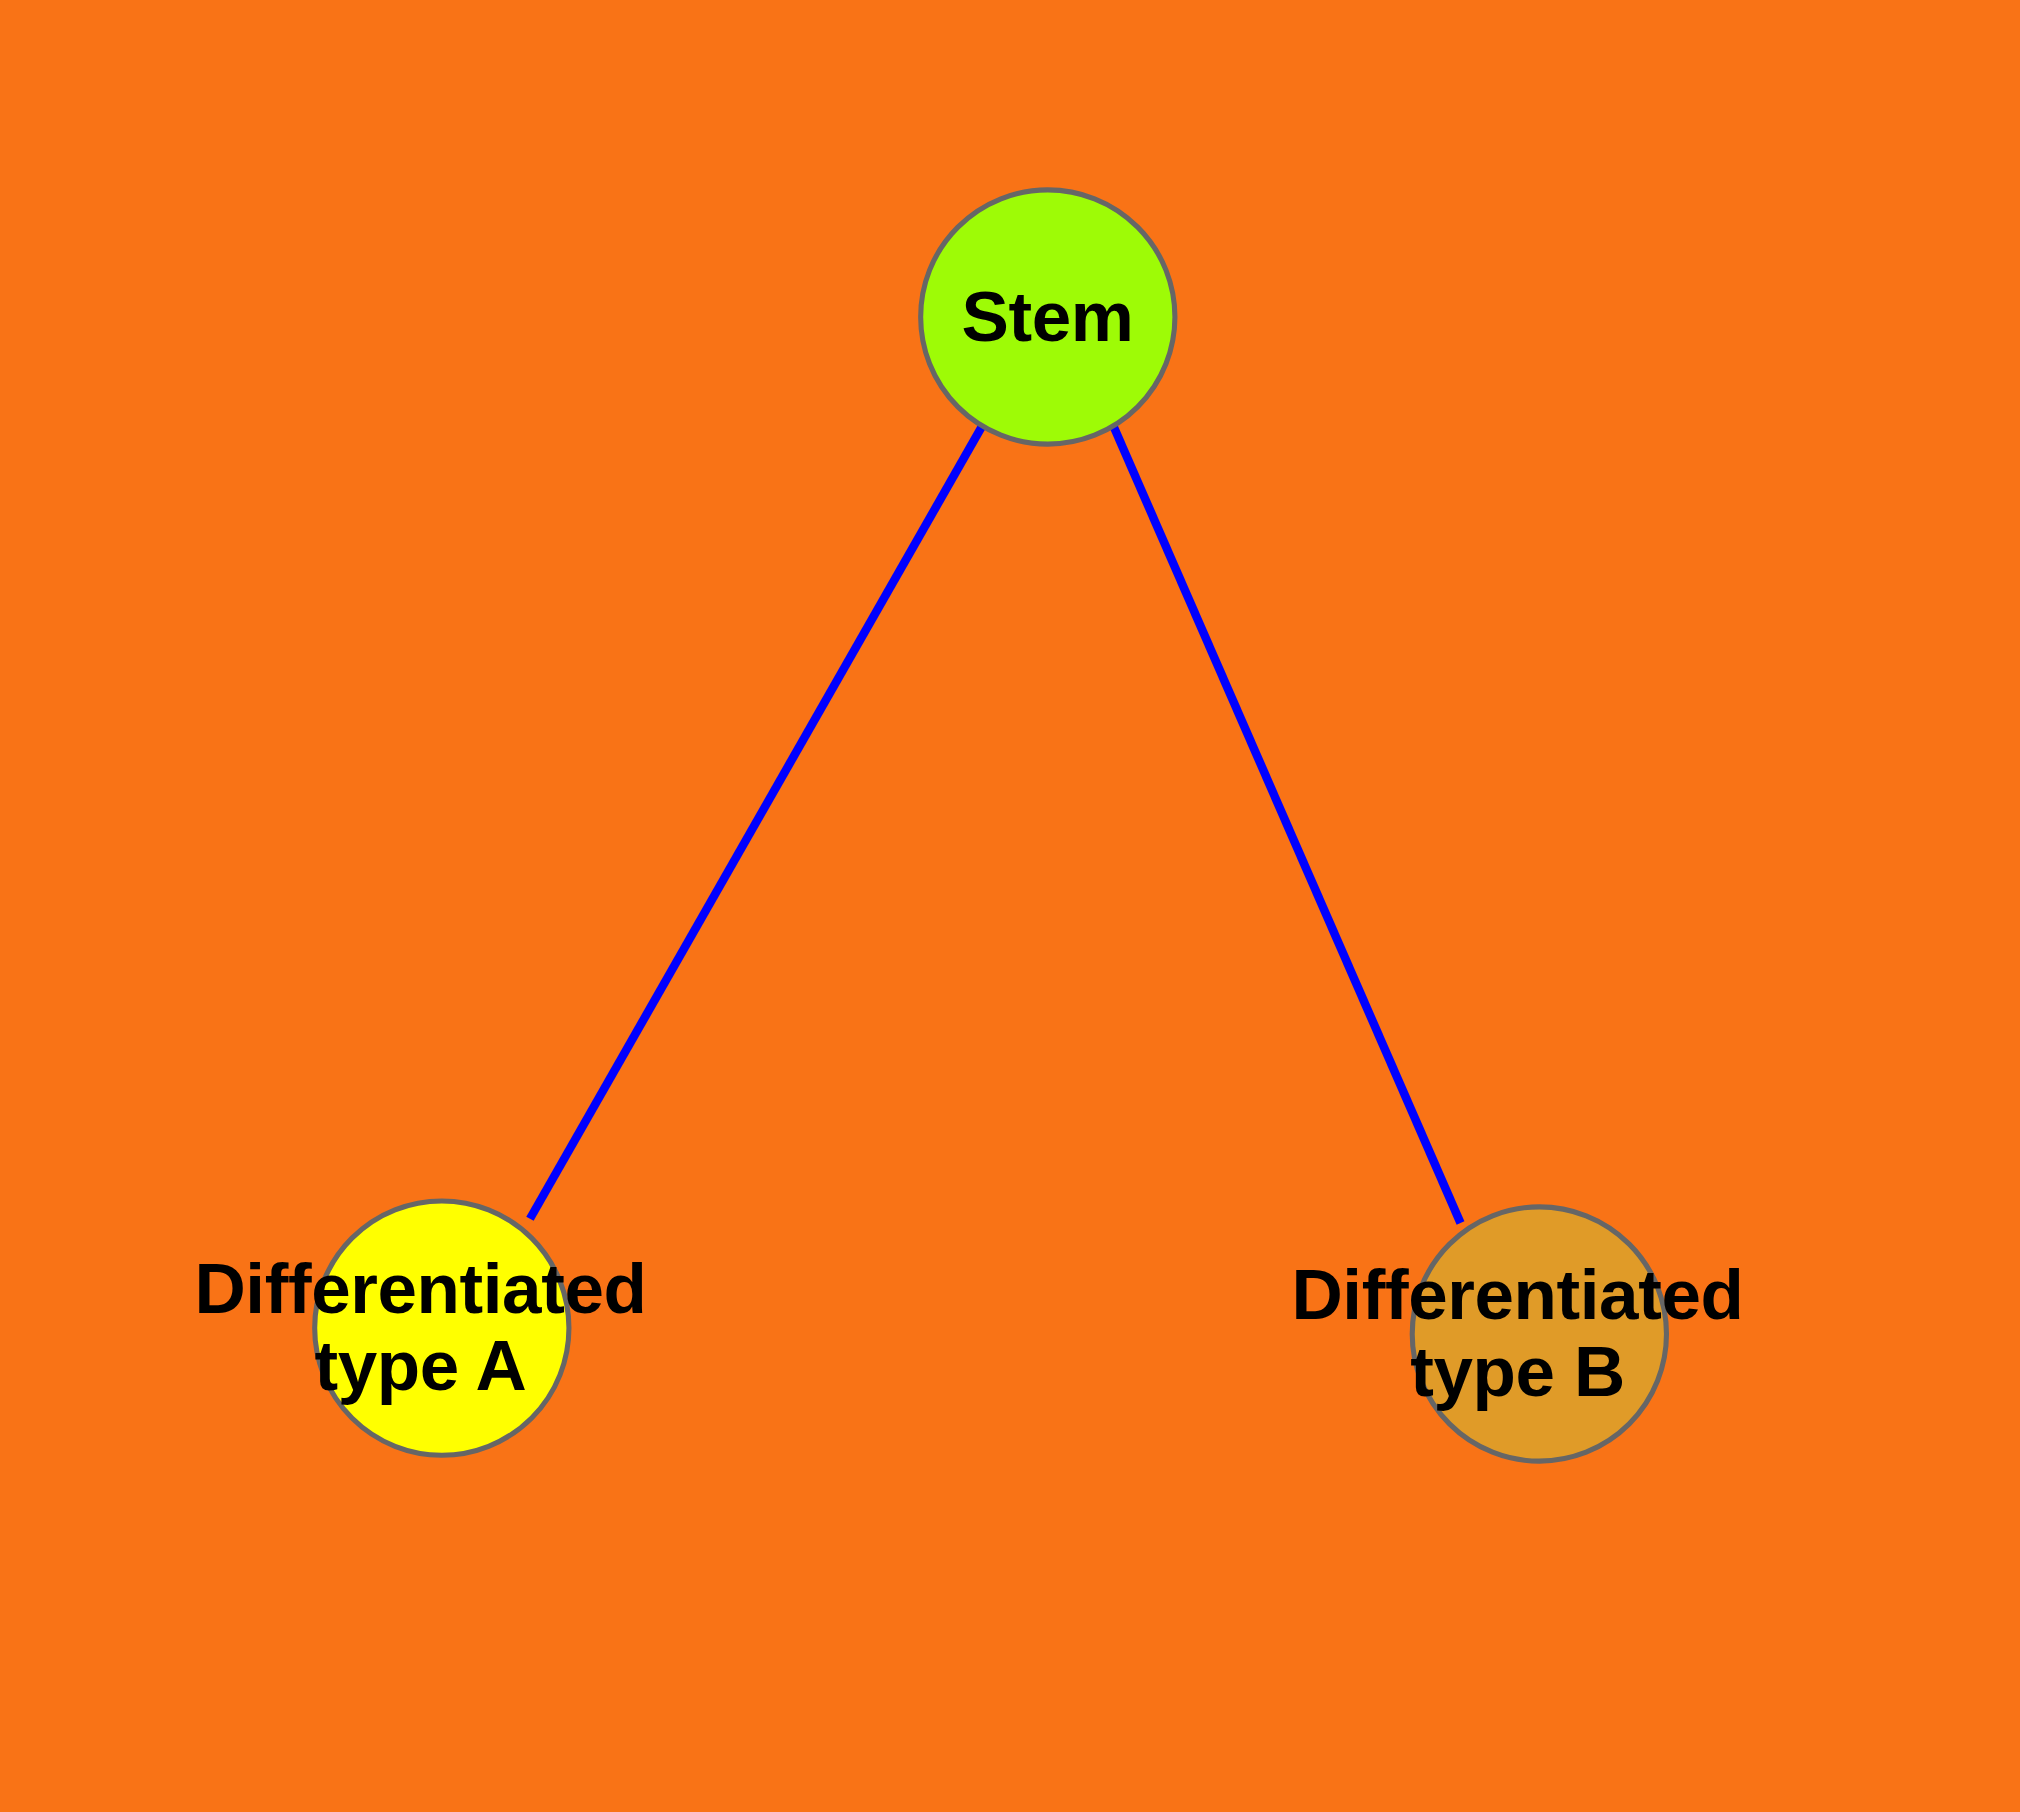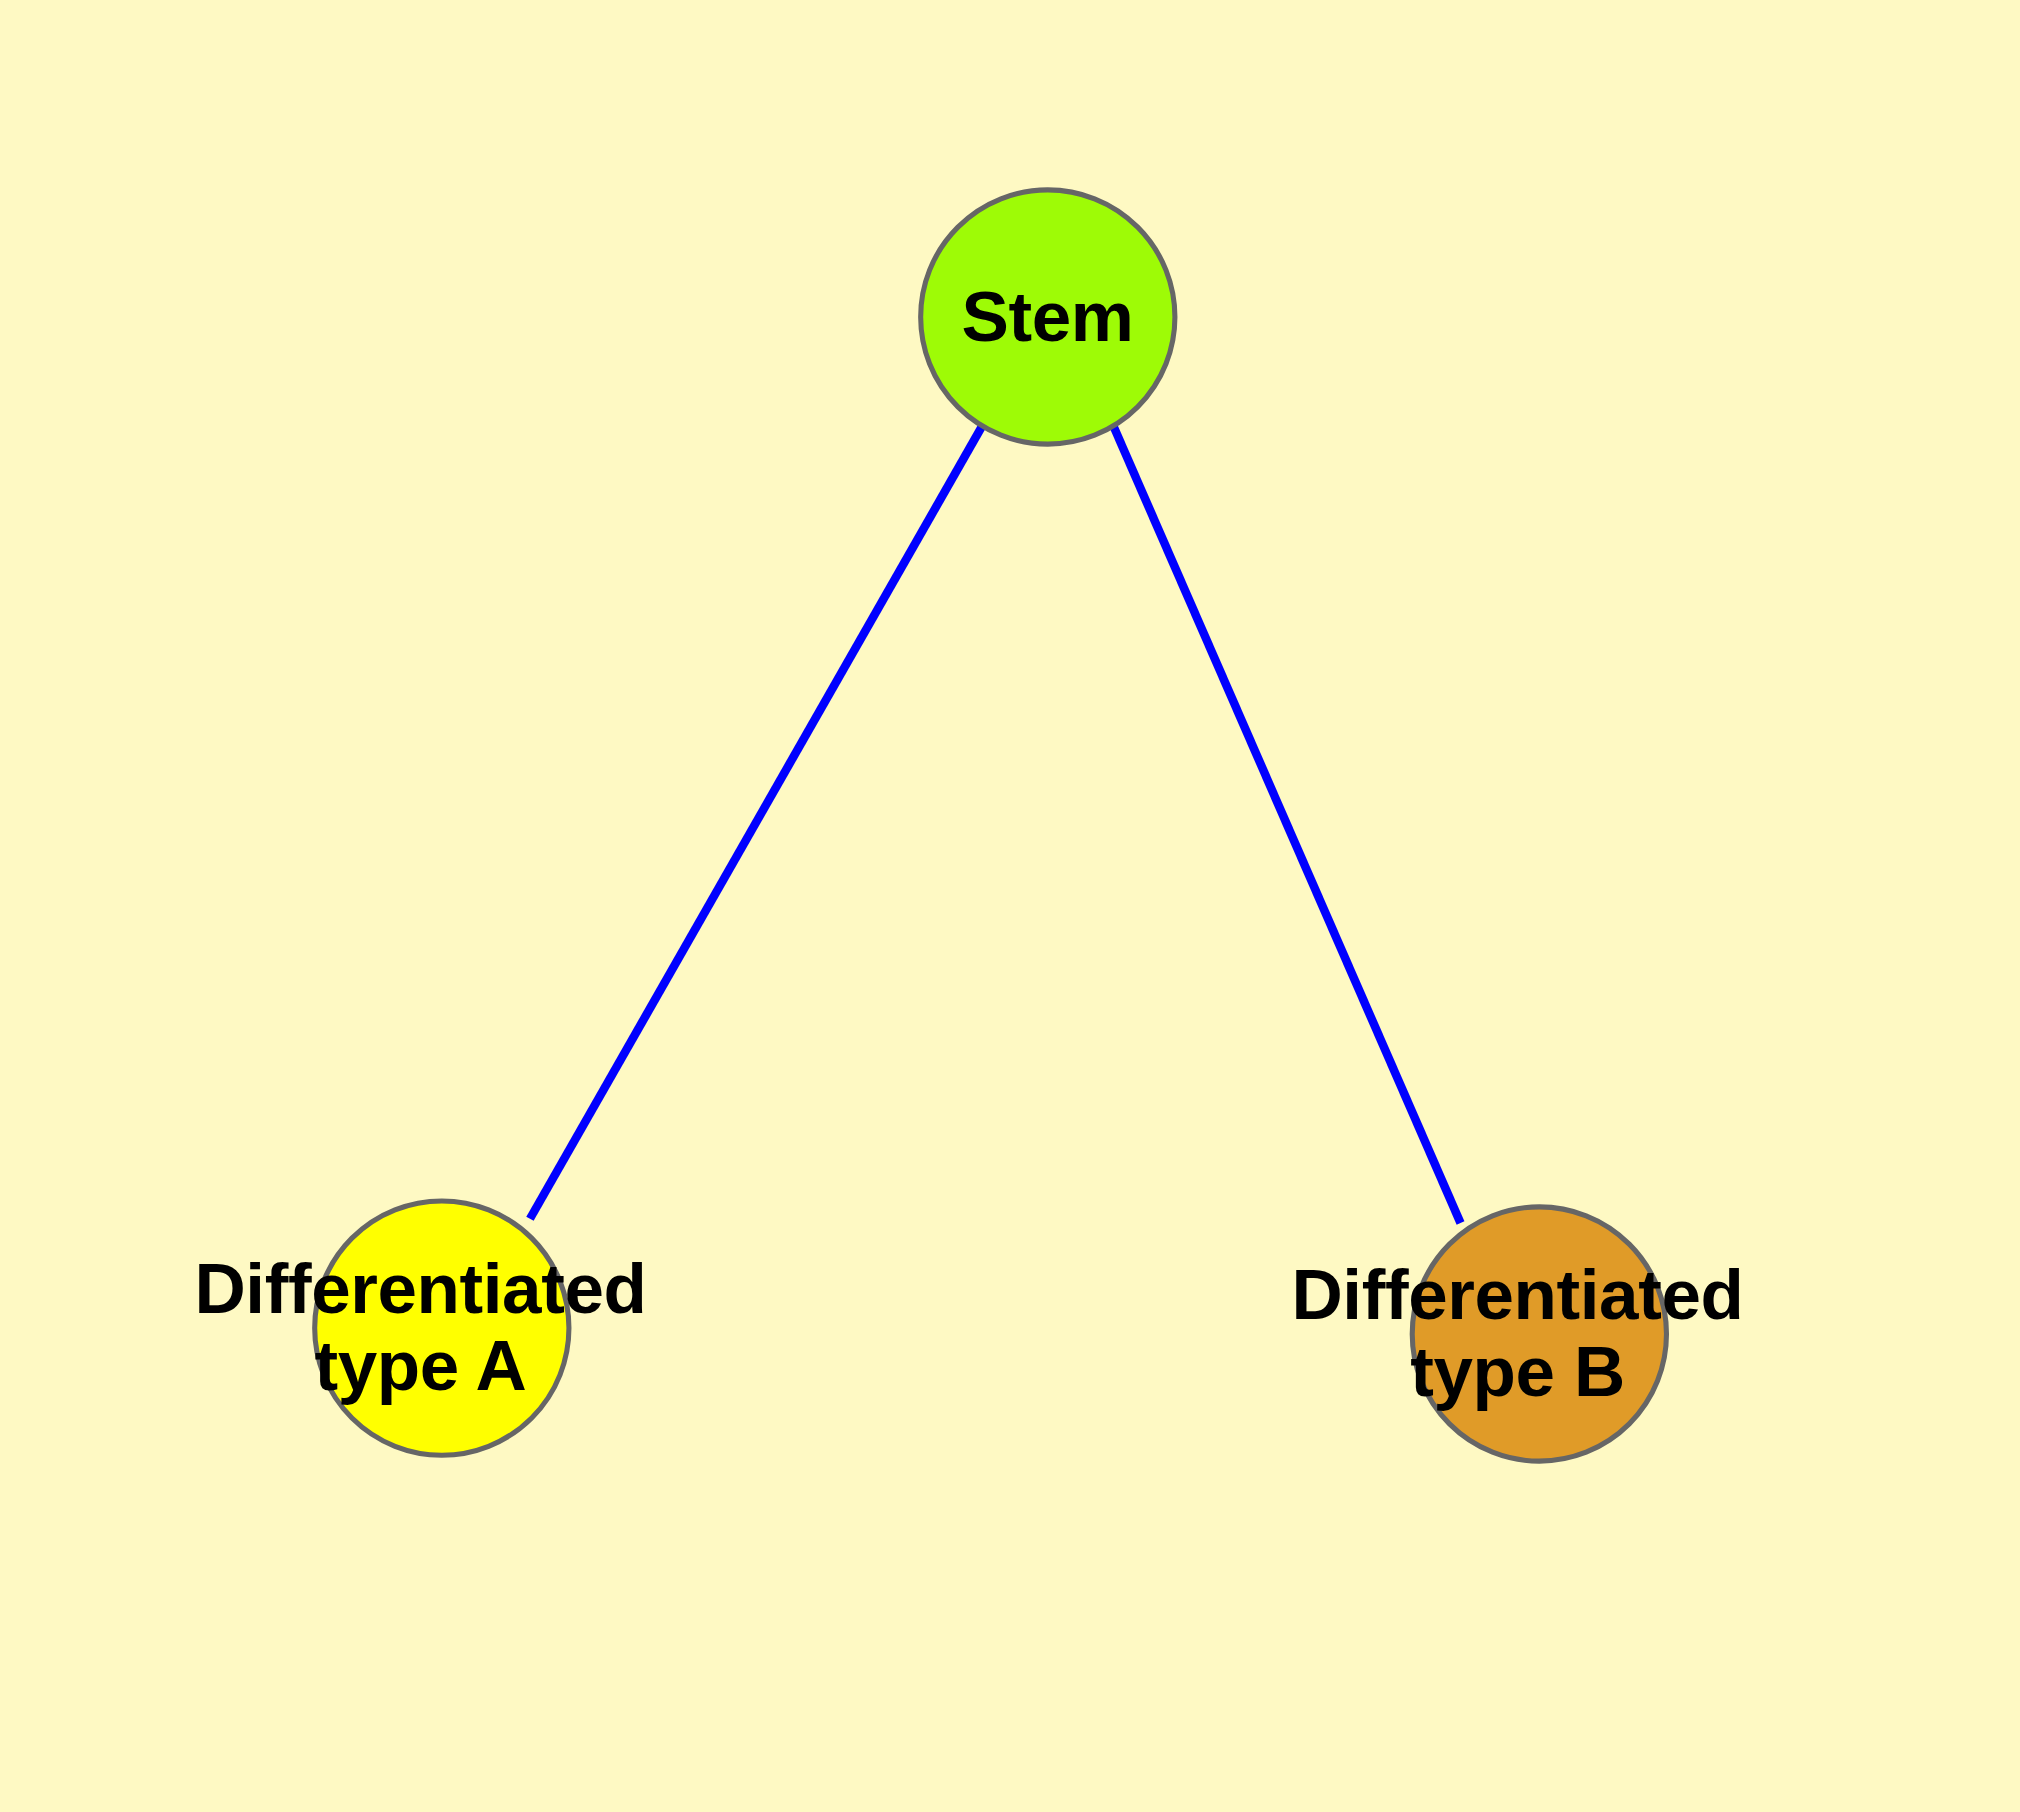--- a/index.html
+++ b/index.html
@@ -4,21 +4,21 @@
 <style>
   html, body {
     margin: 0;
     padding: 0;
     background: #c8c8fa;
   }
   #canvas {
     position: relative;
     width: 2021px;
     height: 1812px;
-    background: #fef9c3;
+    background: #f97316;
     overflow: hidden;
     font-family: "Liberation Sans", "DejaVu Sans", sans-serif;
   }
   #graph-svg {
     position: absolute;
     left: 0;
     top: 0;
     width: 2021px;
     height: 1812px;
   }

